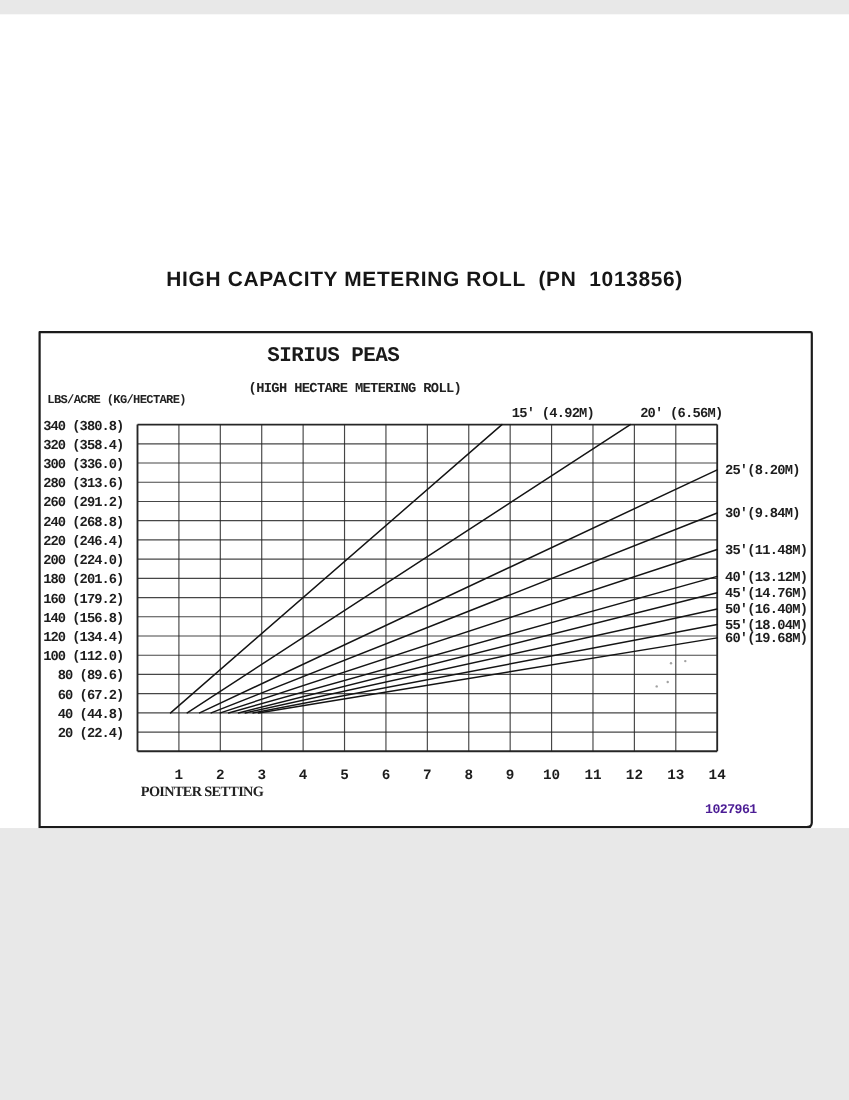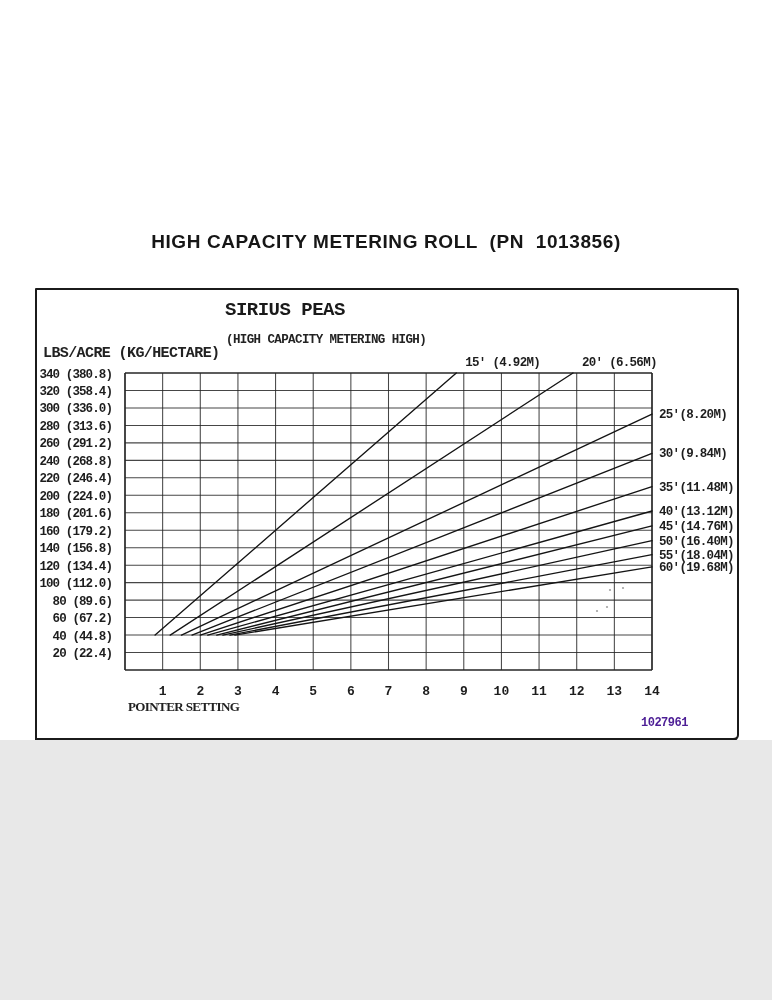--- a/index.html
+++ b/index.html
@@ -3,50 +3,51 @@
 <meta charset="utf-8">
 <style>
   html,body{margin:0;padding:0;background:#e8e8e8;}
   .page{
     position:relative;
     width:772px;height:740px;
     background:#ffffff;
     font-family:"Liberation Mono","DejaVu Sans Mono",monospace;
     color:#1d1d1d;
     overflow:hidden;
+    margin-top:13px;
   }
   .doc-title{
     position:absolute;left:0;top:231px;width:772px;
     text-align:center;
     font-family:"Liberation Sans","DejaVu Sans",sans-serif;
     font-size:19px;font-weight:bold;letter-spacing:0.6px;
     color:#161616;
     white-space:pre;
   }
   .figure-frame{
     position:absolute;left:35px;top:288px;
     width:700px;height:448px;
     border:2px solid #1b1b1b;
     border-bottom-width:3px;
     border-radius:1px 2px 6px 1px;
     background:transparent;
   }
   .chart-title{
-    position:absolute;left:225px;top:299px;
+    position:absolute;left:243px;top:299px;
     font-size:19px;font-weight:bold;letter-spacing:-0.5px;
     color:#1a1a1a;white-space:pre;
   }
   .chart-subtitle{
     position:absolute;left:226px;top:333px;
     font-size:12.5px;font-weight:bold;letter-spacing:-0.6px;
     color:#222;white-space:pre;
   }
   .y-axis-label{
     position:absolute;left:43px;top:345px;
-    font-size:15px;font-weight:bold;letter-spacing:-0.6px;
+    font-size:11px;font-weight:bold;letter-spacing:-0.6px;
     color:#222;white-space:pre;
   }
   .x-axis-label{
     position:absolute;left:128px;top:699px;
     font-size:13px;font-weight:bold;letter-spacing:-0.6px;
     color:#222;white-space:pre;font-family:Liberation Serif, serif;
   }
   .figure-number{
     position:absolute;left:641px;top:716px;
     font-size:12px;font-weight:bold;letter-spacing:-0.5px;
@@ -57,21 +58,21 @@
 </head>
 <body>
 
 <div class="page">
 
   <div class="doc-title">HIGH CAPACITY METERING ROLL  (PN  1013856)</div>
 
   <div class="figure-frame"></div>
 
   <div class="chart-title">SIRIUS PEAS</div>
-  <div class="chart-subtitle">(HIGH CAPACITY METERING HIGH)</div>
+  <div class="chart-subtitle">(HIGH HECTARE METERING ROLL)</div>
   <div class="y-axis-label">LBS/ACRE (KG/HECTARE)</div>
 
   <svg class="chart-svg" id="chart-svg" width="772" height="1000" viewBox="0 0 772 1000">
       <line x1="125" y1="670" x2="652" y2="670" stroke="#262626" stroke-width="1.7" stroke-opacity="1"></line>
       <line x1="125" y1="652.5294117647059" x2="652" y2="652.5294117647059" stroke="#262626" stroke-width="1.05" stroke-opacity="0.85"></line>
       <line x1="125" y1="635.0588235294117" x2="652" y2="635.0588235294117" stroke="#262626" stroke-width="1.05" stroke-opacity="0.85"></line>
       <line x1="125" y1="617.5882352941177" x2="652" y2="617.5882352941177" stroke="#262626" stroke-width="1.05" stroke-opacity="0.85"></line>
       <line x1="125" y1="600.1176470588235" x2="652" y2="600.1176470588235" stroke="#262626" stroke-width="1.05" stroke-opacity="0.85"></line>
       <line x1="125" y1="582.6470588235294" x2="652" y2="582.6470588235294" stroke="#262626" stroke-width="1.05" stroke-opacity="0.85"></line>
       <line x1="125" y1="565.1764705882352" x2="652" y2="565.1764705882352" stroke="#262626" stroke-width="1.05" stroke-opacity="0.85"></line>

